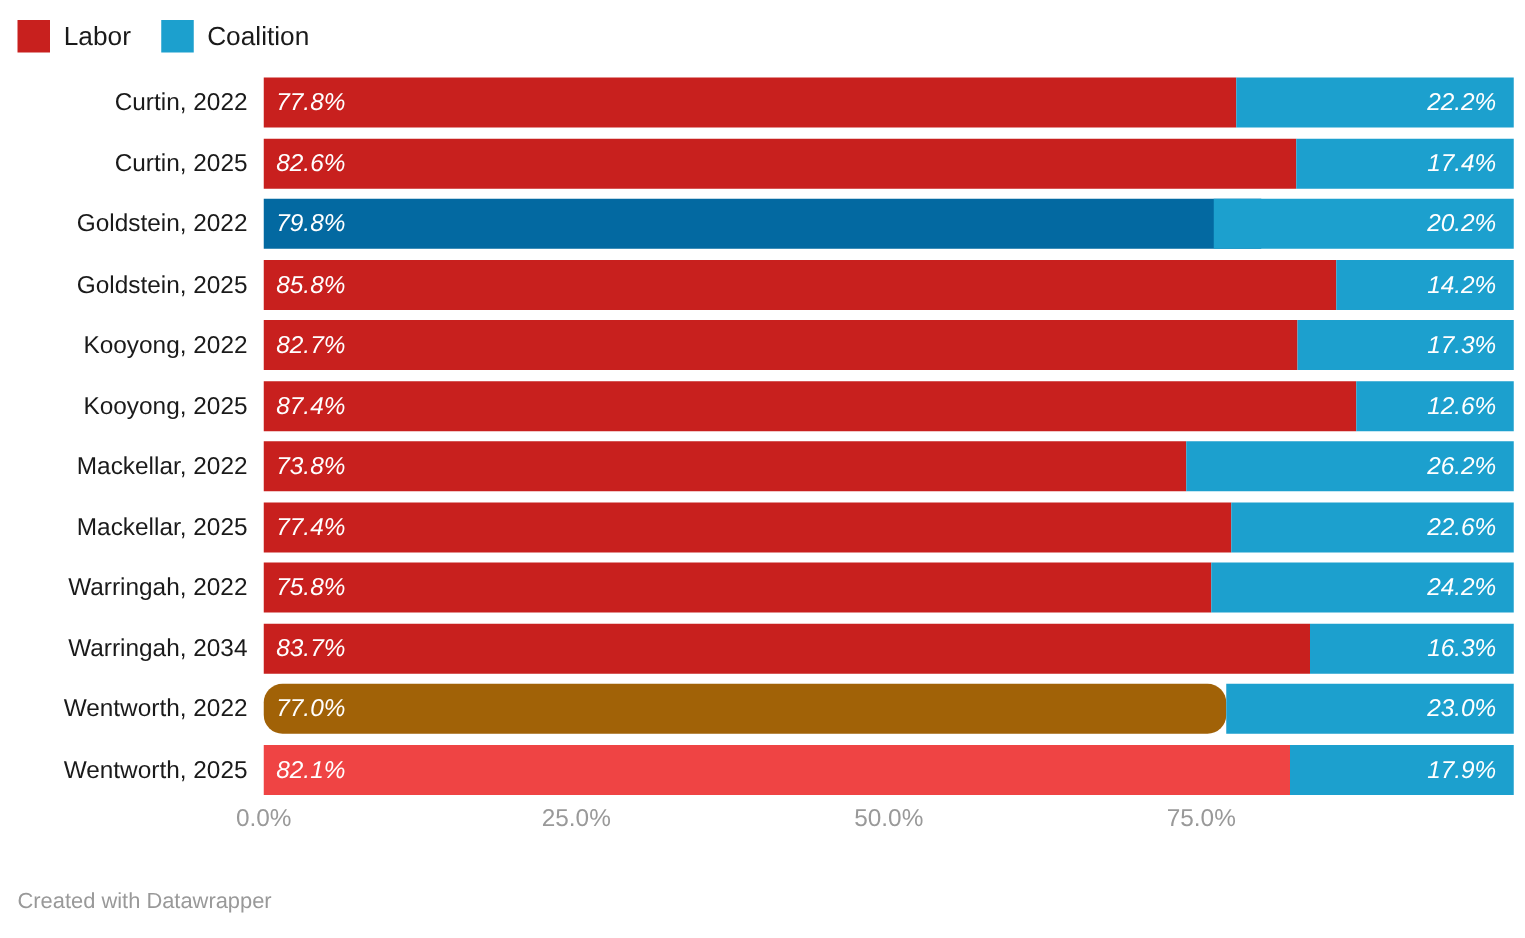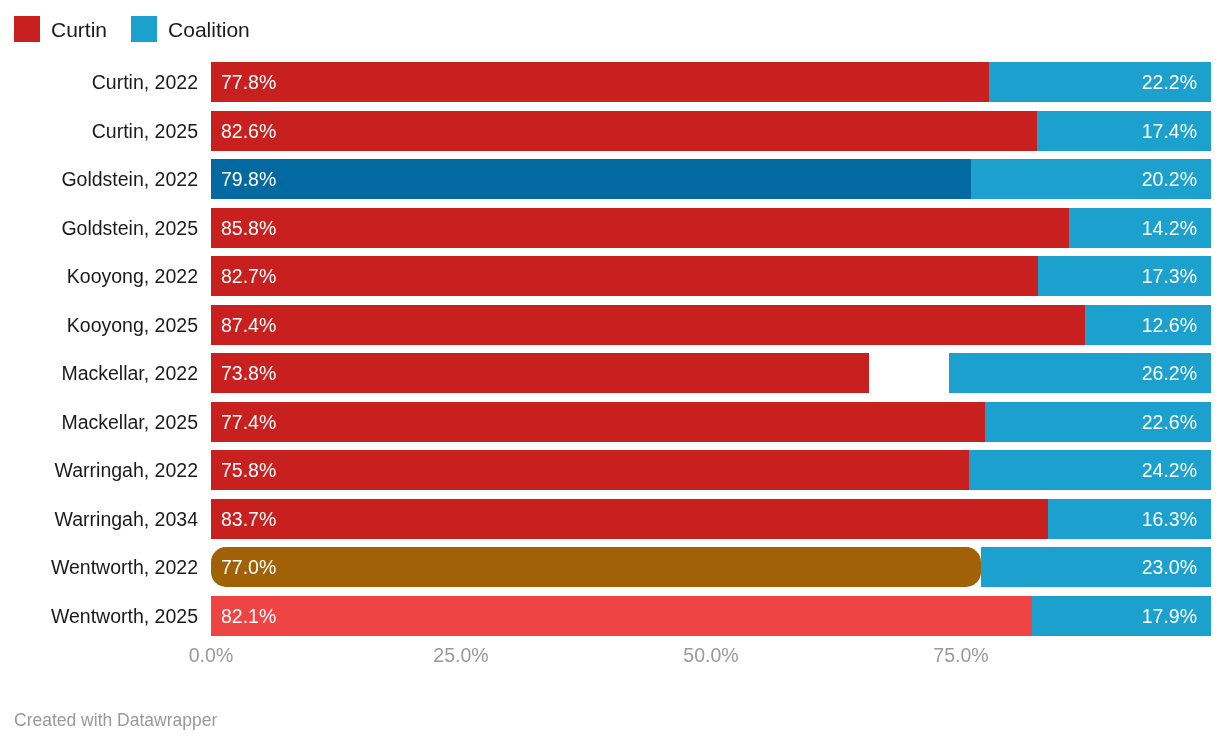--- a/index.html
+++ b/index.html
@@ -99,20 +99,21 @@
     justify-content: flex-start;
   }
   .seg-coalition {
     right: 0;
     justify-content: flex-end;
   }
   .seg-value {
     font-size: 19.5px;
     color: #ffffff;
     white-space: nowrap;
+    font-style: italic;
   }
   .seg-labor .seg-value { padding-left: 10px; }
   .seg-coalition .seg-value { padding-right: 14px; }
 
   
   #gridlines {
     position: absolute;
     left: 0;
     top: 0;
     width: 1000px;
@@ -156,21 +157,21 @@
     color: #999999;
     white-space: nowrap;
   }
 </style>
 </head>
 <body>
 
 <div id="legend">
     <div class="legend-item">
       <span class="legend-swatch" style="background: rgb(200, 32, 30);"></span>
-      <span class="legend-label">Curtin</span>
+      <span class="legend-label">Labor</span>
     </div>
     <div class="legend-item">
       <span class="legend-swatch" style="background: rgb(28, 160, 206);"></span>
       <span class="legend-label">Coalition</span>
     </div>
   </div>
 
 <div id="chart">
   <div id="label-col">
       <div class="row-label" style="top: 0px;">Curtin, 2022</div>
@@ -235,21 +236,21 @@
       </div>
       <div class="bar-row" style="top: 243px;">
         <div class="seg seg-labor" style="width: 874px; background: rgb(200, 32, 30);">
           <span class="seg-value">87.4%</span>
         </div>
         <div class="seg seg-coalition" style="width: 126px; background: rgb(28, 160, 206);">
           <span class="seg-value">12.6%</span>
         </div>
       </div>
       <div class="bar-row" style="top: 291px;">
-        <div class="seg seg-labor" style="width: 658px; background: rgb(200, 32, 30);">
+        <div class="seg seg-labor" style="width: 738px; background: rgb(200, 32, 30);">
           <span class="seg-value">73.8%</span>
         </div>
         <div class="seg seg-coalition" style="width: 262px; background: rgb(28, 160, 206);">
           <span class="seg-value">26.2%</span>
         </div>
       </div>
       <div class="bar-row" style="top: 340px;">
         <div class="seg seg-labor" style="width: 774px; background: rgb(200, 32, 30);">
           <span class="seg-value">77.4%</span>
         </div>

